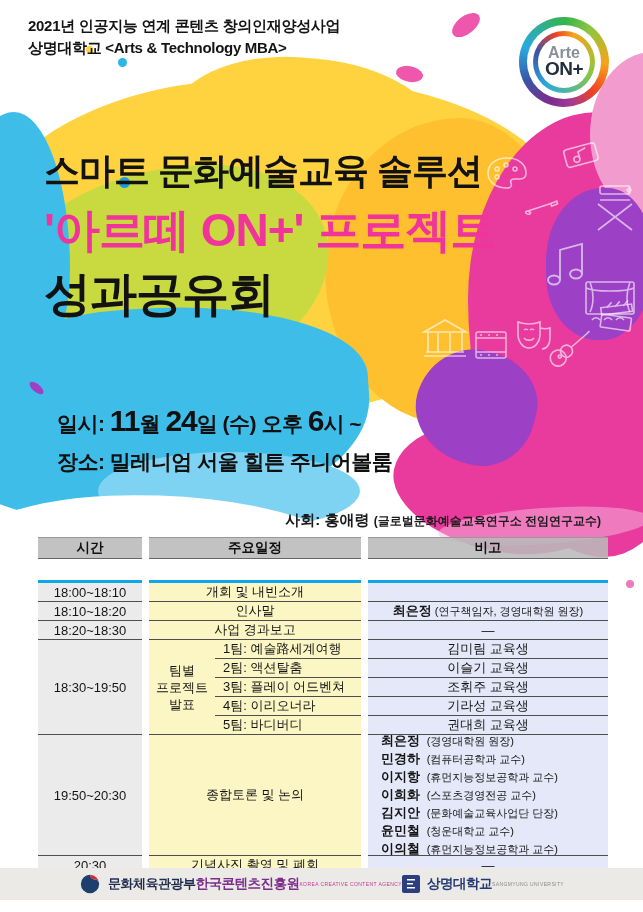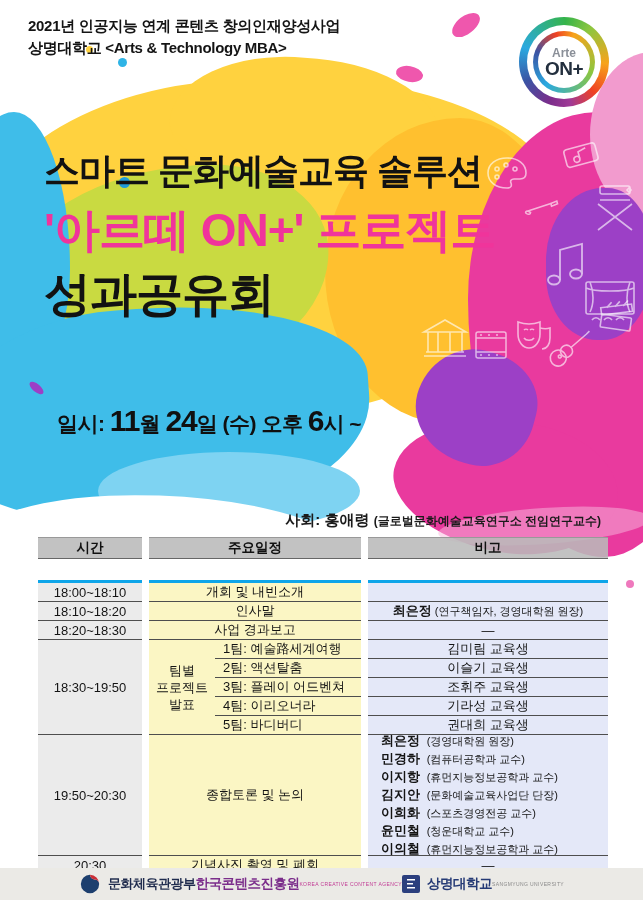--- a/index.html
+++ b/index.html
@@ -62,21 +62,21 @@
     border-radius:50%;
     background:conic-gradient(from 200deg,#7b2d8b,#3b54a4 12%,#2aa9e0 25%,#35b44a 45%,#8dc63f 55%,#f7a31b 70%,#ef4123 82%,#a03a96 92%,#7b2d8b);
     display:flex;align-items:center;justify-content:center;}
   .arte-ring-white{width:74px;height:74px;border-radius:50%;background:#fff;
     display:flex;align-items:center;justify-content:center;}
   .arte-ring-inner{width:62px;height:62px;border-radius:50%;
     background:conic-gradient(from 20deg,#f7a31b,#8dc63f 25%,#2aa9e0 55%,#3b54a4 75%,#ef4123 90%,#f7a31b);
     display:flex;align-items:center;justify-content:center;}
   .arte-core{width:52px;height:52px;border-radius:50%;background:#fff;
     display:flex;flex-direction:column;align-items:center;justify-content:center;}
-  .arte-top{font-size:12px;font-weight:700;color:#8a8f98;line-height:12px;}
+  .arte-top{font-size:16px;font-weight:700;color:#8a8f98;line-height:12px;}
   .arte-bottom{font-size:19px;font-weight:800;color:#232f3e;line-height:19px;letter-spacing:-0.5px;}
   
   .program-header{position:absolute;left:28px;top:15px;z-index:6;
     font-size:15px;font-weight:800;line-height:22px;color:#141414;letter-spacing:-0.3px;}
   .title-block{position:absolute;left:44px;top:150px;z-index:6;letter-spacing:-1px;}
   .title-l1{font-size:36px;font-weight:800;color:#121212;line-height:42px;}
   .title-l2{font-size:46px;font-weight:800;color:#f0349b;line-height:52px;margin-top:12px;}
   .title-l3{font-size:47px;font-weight:800;color:#121212;line-height:52px;margin-top:12px;}
   .when-where{position:absolute;left:57px;top:402px;z-index:6;font-weight:800;
     font-size:21px;line-height:38px;color:#101010;letter-spacing:-0.5px;}
@@ -261,20 +261,23 @@
 <div class="title-block">
   <div class="title-l1">스마트 문화예술교육 솔루션</div>
   <div class="title-l2">'아르떼 ON+' 프로젝트</div>
   <div class="title-l3">성과공유회</div>
 </div>
 
 <div class="when-where">
   <div>
     <span>일시: </span><span class="num">11</span><span>월 </span><span class="num">24</span><span>일 (수) 오후 </span><span class="num">6</span><span>시 ~</span>
   </div>
+  <div>
+    <span>장소: </span><span>밀레니엄 서울 힐튼 주니어볼룸</span>
+  </div>
 </div>
 
 <div class="host-line">
   <span class="host-strong">사회: 홍애령 </span><span class="host-detail">(글로벌문화예술교육연구소 전임연구교수)</span>
 </div>
 
 <div class="schedule-table">
 
   <div class="col col-time">
     <div class="thead">시간</div>
@@ -324,22 +327,22 @@
       <div class="cell h19 bg-remarks">—</div>
       <div class="cell h19 bg-remarks">김미림 교육생</div>
       <div class="cell h19 bg-remarks">이슬기 교육생</div>
       <div class="cell h19 bg-remarks">조휘주 교육생</div>
       <div class="cell h19 bg-remarks">기라성 교육생</div>
       <div class="cell h19 bg-remarks">권대희 교육생</div>
       <div class="cell h121 bg-remarks panel-cell">
         <div class="panel-line"><span class="remark-name">최은정</span> <span class="remark-detail">(경영대학원 원장)</span></div>
         <div class="panel-line"><span class="remark-name">민경하</span> <span class="remark-detail">(컴퓨터공학과 교수)</span></div>
         <div class="panel-line"><span class="remark-name">이지항</span> <span class="remark-detail">(휴먼지능정보공학과 교수)</span></div>
+        <div class="panel-line"><span class="remark-name">이희화</span> <span class="remark-detail">(스포츠경영전공 교수)</span></div>
         <div class="panel-line"><span class="remark-name">김지안</span> <span class="remark-detail">(문화예술교육사업단 단장)</span></div>
-        <div class="panel-line"><span class="remark-name">이희화</span> <span class="remark-detail">(스포츠경영전공 교수)</span></div>
         <div class="panel-line"><span class="remark-name">윤민철</span> <span class="remark-detail">(청운대학교 교수)</span></div>
         <div class="panel-line"><span class="remark-name">이의철</span> <span class="remark-detail">(휴먼지능정보공학과 교수)</span></div>
       </div>
       <div class="cell h19 bg-remarks">—</div>
     </div>
   </div>
 </div>
 
 <div class="footer">
   <div class="flogo">

